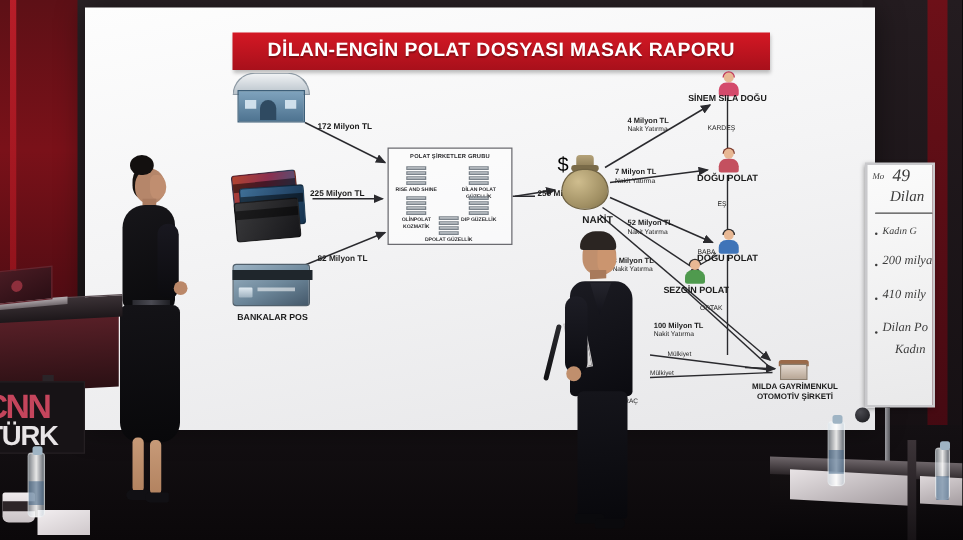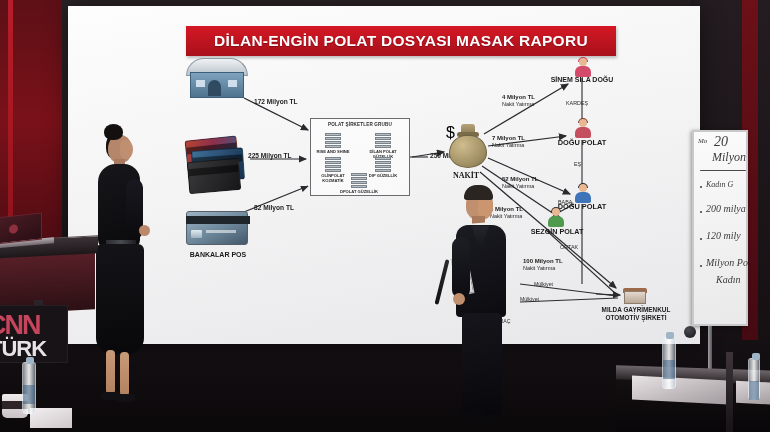--- a/index.html
+++ b/index.html
@@ -397,21 +397,21 @@
         </div>
 
         <div class="amt-label" style="left:362px;top:146px;font-size:6.6px;font-weight:bold;">250 Milyon TL</div>
 
         <div class="ico-bag">
           <div class="bag-neck"></div>
             <div class="bag-tie"></div>
           <div class="bag-body"></div>
             <div class="bag-$">$</div>
         </div>
-        <div class="node-label" style="left:376px;top:165px;width:44px;font-size:8px;font-family:Liberation Serif, serif;">NAKİT</div>
+        <div class="node-label" style="left:388px;top:165px;width:44px;font-size:8px;">NAKİT</div>
 
         <div class="avatar" style="left:505px;top:52px;">
           <div class="av-hair" style="background:#c0395c;"></div>
           <div class="av-head"></div>
           <div class="av-body" style="background:#d44a6b;"></div>
         </div>
         <div class="node-label" style="left:468px;top:70px;width:92px;font-size:7px;">SİNEM SILA DOĞU</div>
 
         <div class="avatar" style="left:505px;top:113px;">
           <div class="av-hair" style="background:#7d3b2e;"></div>
@@ -471,35 +471,35 @@
         <div class="rel-label" style="left:424px;top:275px;font-size:5.2px;">HAZ</div>
         <div class="rel-label" style="left:428px;top:312px;font-size:5.2px;">ARAÇ</div>
 
       </div>
     </div>
   </div>
 
   <div class="wb-frame">
     <div class="wb-board">
       <div class="wb-text" style="left:4px;top:5px;font-size:7px;">Mo</div>
-      <div class="wb-text" style="left:20px;top:2px;font-size:14px;">20</div>
-      <div class="wb-text" style="left:18px;top:18px;font-size:12px;">Milyon</div>
+      <div class="wb-text" style="left:20px;top:2px;font-size:14px;">49</div>
+      <div class="wb-text" style="left:18px;top:18px;font-size:12px;">Dilan</div>
       <div class="wb-line" style="left:6px;top:38px;width:46px;"></div>
 
       <div class="wb-dot" style="left:6px;top:54px;"></div>
       <div class="wb-text" style="left:12px;top:48px;font-size:8px;">Kadın G</div>
 
       <div class="wb-dot" style="left:6px;top:79px;"></div>
       <div class="wb-text" style="left:12px;top:71px;font-size:10px;">200 milya</div>
 
       <div class="wb-dot" style="left:6px;top:106px;"></div>
-      <div class="wb-text" style="left:12px;top:98px;font-size:10px;">120 mily</div>
+      <div class="wb-text" style="left:12px;top:98px;font-size:10px;">410 mily</div>
 
       <div class="wb-dot" style="left:6px;top:133px;"></div>
-      <div class="wb-text" style="left:12px;top:125px;font-size:10px;">Milyon Po</div>
+      <div class="wb-text" style="left:12px;top:125px;font-size:10px;">Dilan Po</div>
       <div class="wb-text" style="left:22px;top:142px;font-size:10px;">Kadın</div>
     </div>
     <div class="wb-leg"></div>
     <div class="wb-knob"></div>
   </div>
 
   <div class="person" id="woman">
     <div class="w-hairback"></div>
     <div class="w-head"></div>
     <div class="w-face"></div>

